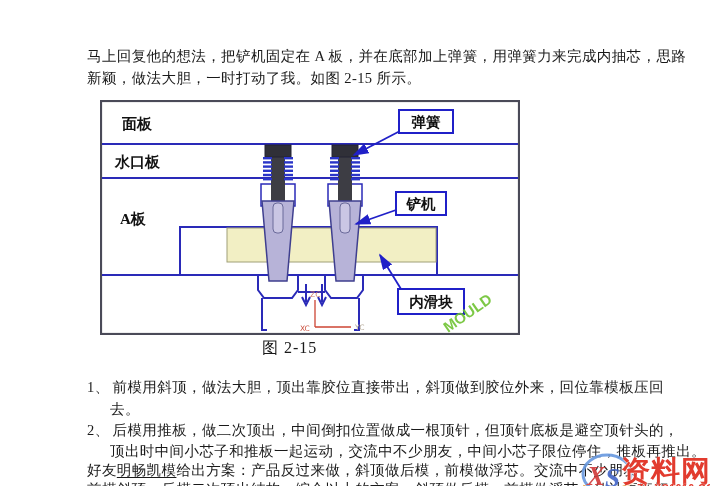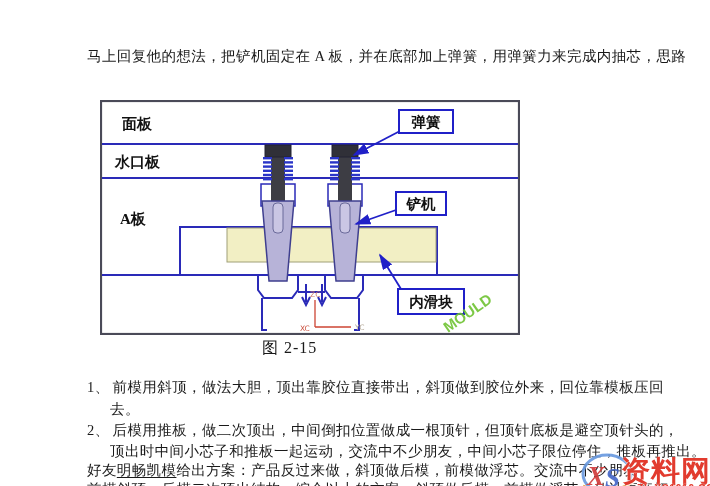--- a/index.html
+++ b/index.html
@@ -27,20 +27,21 @@
     text-shadow:0 0 2px #fff; white-space:nowrap;
   }
   .wm-logo { position:absolute; left:580px; top:440px; opacity:0.92; }
 </style>
 </head>
 <body>
 
 <div class="page">
 
   <div class="tline" style="left:87px; top:34px;">马上回复他的想法，把铲机固定在 A 板，并在底部加上弹簧，用弹簧力来完成内抽芯，思路</div>
+  <div class="tline" style="left:87px; top:56px;">新颖，做法大胆，一时打动了我。如图 2-15 所示。</div>
 
   <svg class="figure" viewBox="0 0 420 235">
     <defs>
       <marker id="arr" markerWidth="10" markerHeight="8" refX="8" refY="3" orient="auto">
         <path d="M0,0 L9,3 L0,6 z" fill="#2020c8"></path>
       </marker>
       <g id="coil" fill="#2a35c8">
         <rect width="9" height="2.4" y="0"></rect>
           <rect width="9" height="2.4" y="4.2"></rect>
         <rect width="9" height="2.4" y="8.4"></rect>

